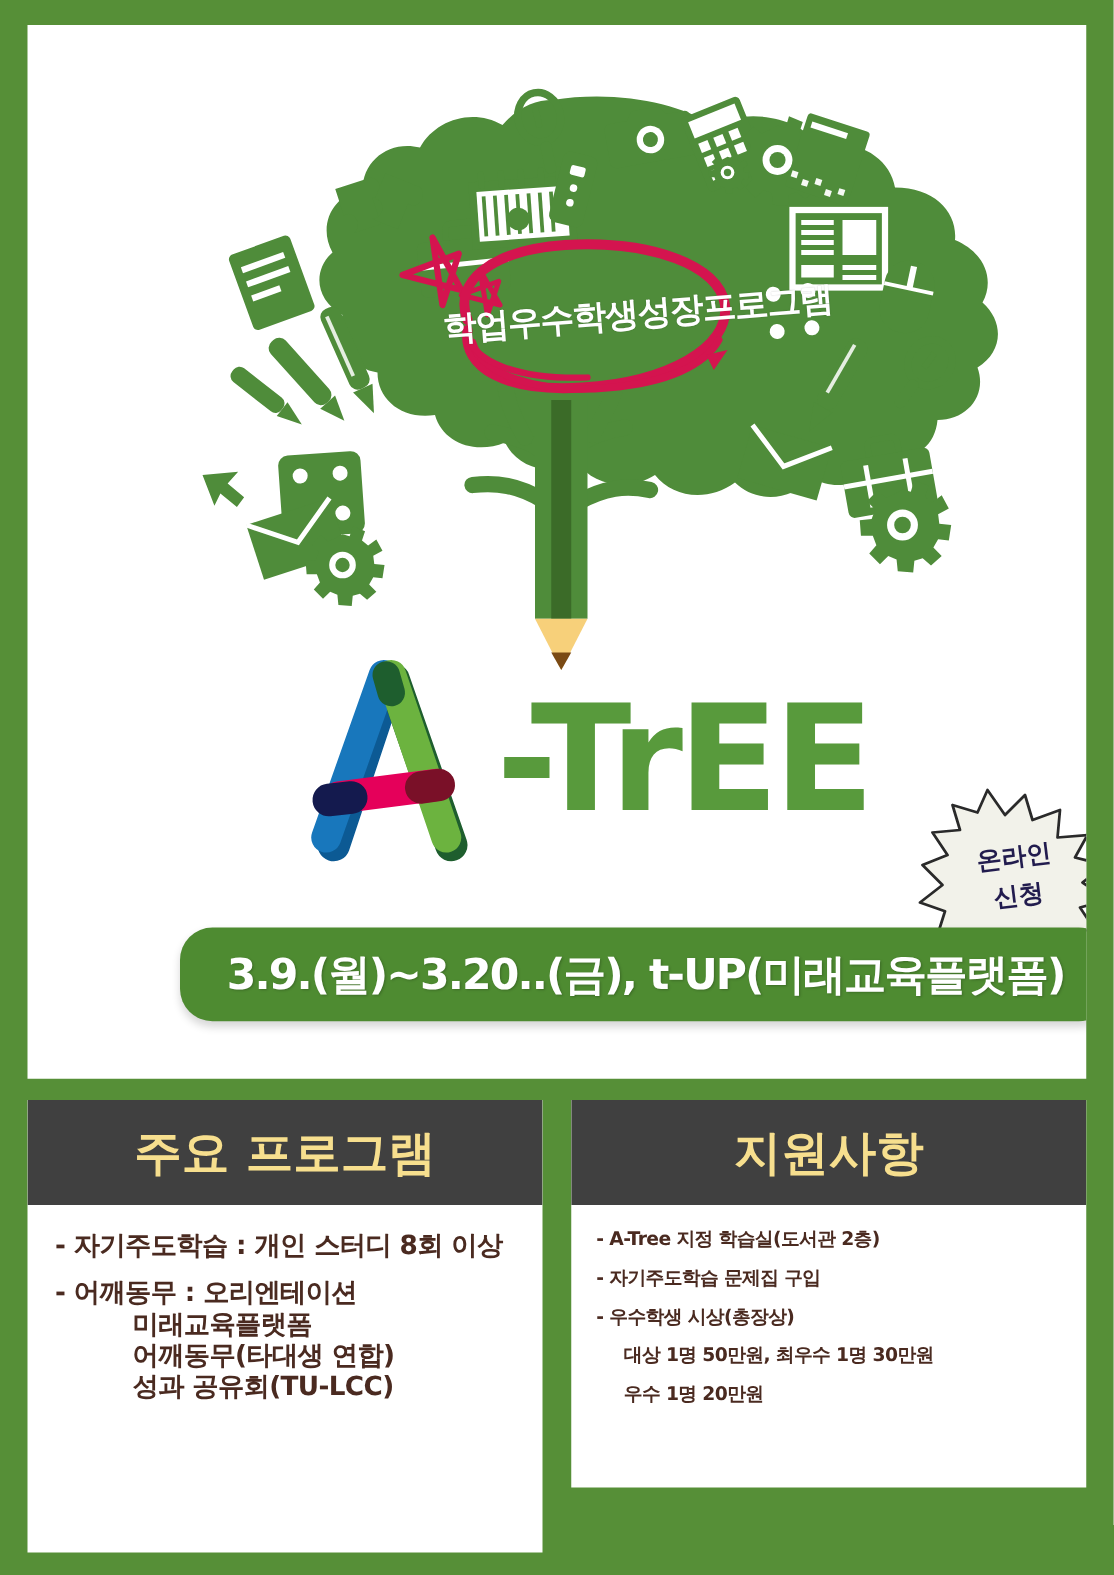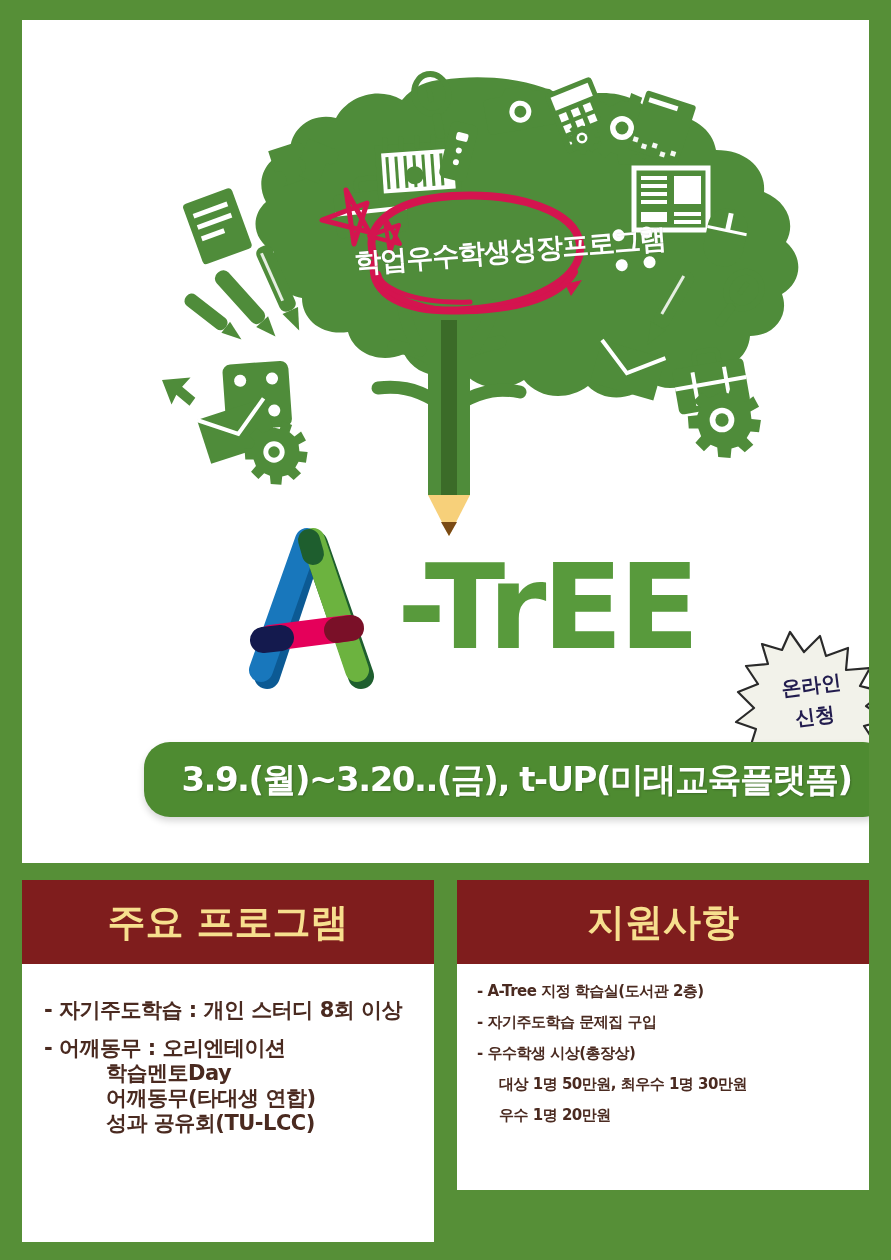--- a/index.html
+++ b/index.html
@@ -141,36 +141,36 @@
     width: 412px;
     background: #ffffff;
     box-sizing: border-box;
     overflow: hidden;
   }
   #panel-left  { left: 22px; height: 362px; }
   #panel-right { left: 457px; height: 310px; }
 
   .panel-header {
     height: 84px;
-    background: #7f1d1d;
+    background: #404040;
     display: flex;
     align-items: center;
     justify-content: center;
   }
   .panel-header-title {
     color: #F7DF8E;
     font-family: "DejaVu Sans", sans-serif;
     font-size: 38px;
     font-weight: 700;
     letter-spacing: 0px;
     white-space: nowrap;
   }
 
   .panel-body {
-    padding: 36px 14px 10px 22px;
+    padding: 22px 14px 10px 22px;
   }
   .panel-line {
     color: #4A2A20;
     font-family: "DejaVu Sans", sans-serif;
     font-weight: 700;
     font-size: 21px;
     line-height: 1.0;
     margin-bottom: 17px;
     white-space: nowrap;
     letter-spacing: -0.5px;
@@ -500,21 +500,21 @@
 
   </div>
 
   <div class="panel" id="panel-left">
     <div class="panel-header">
       <span class="panel-header-title">주요 프로그램</span>
     </div>
     <div class="panel-body">
       <div class="panel-line">- 자기주도학습 : 개인 스터디 8회 이상</div>
       <div class="panel-line tight">- 어깨동무 : 오리엔테이션</div>
-      <div class="panel-line indent-1 tight">학습멘토Day</div>
+      <div class="panel-line indent-1 tight">미래교육플랫폼</div>
       <div class="panel-line indent-1 tight">어깨동무(타대생 연합)</div>
       <div class="panel-line indent-1">성과 공유회(TU-LCC)</div>
     </div>
   </div>
 
   <div class="panel" id="panel-right">
     <div class="panel-header">
       <span class="panel-header-title">지원사항</span>
     </div>
     <div class="panel-body">

